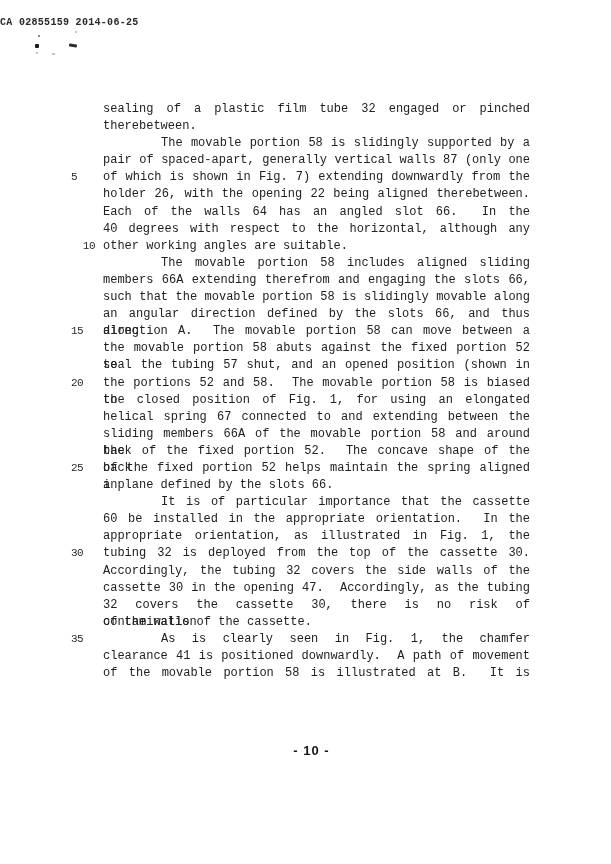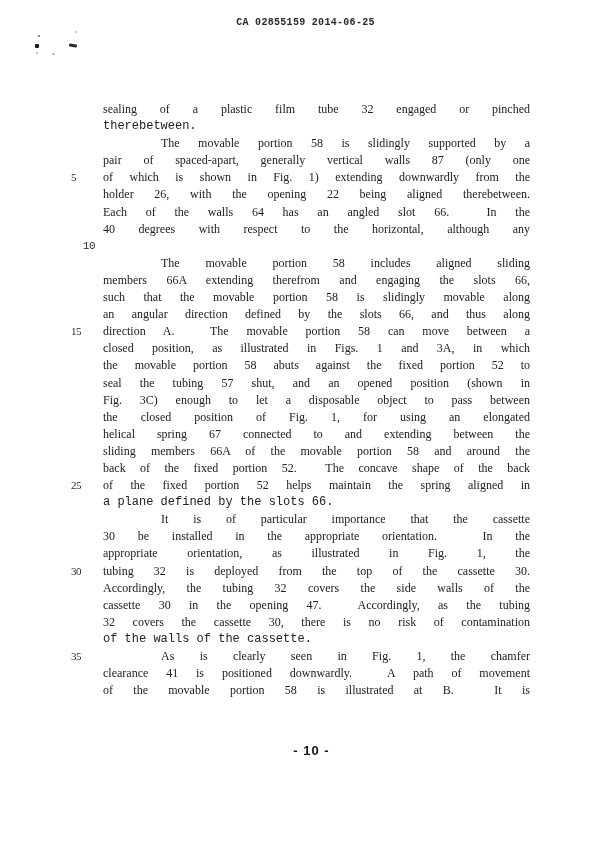--- a/index.html
+++ b/index.html
@@ -10,21 +10,21 @@
     background: #ffffff;
     overflow: hidden;
     font-family: "Liberation Mono", monospace;
     color: #212121;
   }
   .header {
     position: absolute;
     top: 17px;
     left: 0;
     width: 611px;
-    text-align: center;
+    text-align: left;
     font-size: 10px;
     font-weight: bold;
     letter-spacing: 0.3px;
     color: #2a2a2a;
   }
   .text-block {
     position: absolute;
     left: 103px;
     top: 101px;
     width: 427px;
@@ -33,21 +33,20 @@
     position: relative;
     height: 17.1px;
     line-height: 17.1px;
     font-size: 12px;
     white-space: pre-wrap;
     text-align: left;
   }
   .line.jst {
     text-align: justify;
     text-align-last: justify;
-    font-family: Liberation Serif, serif;
   }
   .line.ind {
     padding-left: 58px;
     box-sizing: border-box;
   }
   .lnum {
     position: absolute;
     left: -32px;
     top: 0;
     width: 24px;
@@ -87,42 +86,41 @@
   <span class="speck s3"></span>
   <span class="speck s4"></span>
   <span class="speck s5"></span>
   <span class="speck s6"></span>
 
   <div class="text-block" id="text-block">
       <div class="line jst"><span>sealing of a plastic film tube 32 engaged or pinched</span></div>
       <div class="line"><span>therebetween.</span></div>
       <div class="line jst ind"><span>The movable portion 58 is slidingly supported by a</span></div>
       <div class="line jst"><span>pair of spaced-apart, generally vertical walls 87 (only one</span></div>
-      <div class="line jst"><span class="lnum">5</span><span>of which is shown in Fig. 1) extending downwardly from the</span></div>
+      <div class="line jst"><span class="lnum">5</span><span>of which is shown in Fig. 7) extending downwardly from the</span></div>
       <div class="line jst"><span>holder 26, with the opening 22 being aligned therebetween.</span></div>
       <div class="line jst"><span>Each of the walls 64 has an angled slot 66.  In the</span></div>
       <div class="line jst"><span>40 degrees with respect to the horizontal, although any</span></div>
-      <div class="line"><span class="lnum">10</span></div>
+      <div class="line"><span class="lnum">10</span><span>other working angles are suitable.</span></div>
       <div class="line jst ind"><span>The movable portion 58 includes aligned sliding</span></div>
       <div class="line jst"><span>members 66A extending therefrom and engaging the slots 66,</span></div>
       <div class="line jst"><span>such that the movable portion 58 is slidingly movable along</span></div>
       <div class="line jst"><span>an angular direction defined by the slots 66, and thus along</span></div>
       <div class="line jst"><span class="lnum">15</span><span>direction A.  The movable portion 58 can move between a</span></div>
-      <div class="line jst"><span>closed position, as illustrated in Figs. 1 and 3A, in which</span></div>
       <div class="line jst"><span>the movable portion 58 abuts against the fixed portion 52 to</span></div>
       <div class="line jst"><span>seal the tubing 57 shut, and an opened position (shown in</span></div>
-      <div class="line jst"><span>Fig. 3C) enough to let a disposable object to pass between</span></div>
+      <div class="line jst"><span class="lnum">20</span><span>the portions 52 and 58.  The movable portion 58 is biased to</span></div>
       <div class="line jst"><span>the closed position of Fig. 1, for using an elongated</span></div>
       <div class="line jst"><span>helical spring 67 connected to and extending between the</span></div>
       <div class="line jst"><span>sliding members 66A of the movable portion 58 and around the</span></div>
       <div class="line jst"><span>back of the fixed portion 52.  The concave shape of the back</span></div>
       <div class="line jst"><span class="lnum">25</span><span>of the fixed portion 52 helps maintain the spring aligned in</span></div>
       <div class="line"><span>a plane defined by the slots 66.</span></div>
       <div class="line jst ind"><span>It is of particular importance that the cassette</span></div>
-      <div class="line jst"><span>30 be installed in the appropriate orientation.  In the</span></div>
+      <div class="line jst"><span>60 be installed in the appropriate orientation.  In the</span></div>
       <div class="line jst"><span>appropriate orientation, as illustrated in Fig. 1, the</span></div>
       <div class="line jst"><span class="lnum">30</span><span>tubing 32 is deployed from the top of the cassette 30.</span></div>
       <div class="line jst"><span>Accordingly, the tubing 32 covers the side walls of the</span></div>
       <div class="line jst"><span>cassette 30 in the opening 47.  Accordingly, as the tubing</span></div>
       <div class="line jst"><span>32 covers the cassette 30, there is no risk of contamination</span></div>
       <div class="line"><span>of the walls of the cassette.</span></div>
       <div class="line jst ind"><span class="lnum">35</span><span>As is clearly seen in Fig. 1, the chamfer</span></div>
       <div class="line jst"><span>clearance 41 is positioned downwardly.  A path of movement</span></div>
       <div class="line jst"><span>of the movable portion 58 is illustrated at B.  It is</span></div>
     </div>

